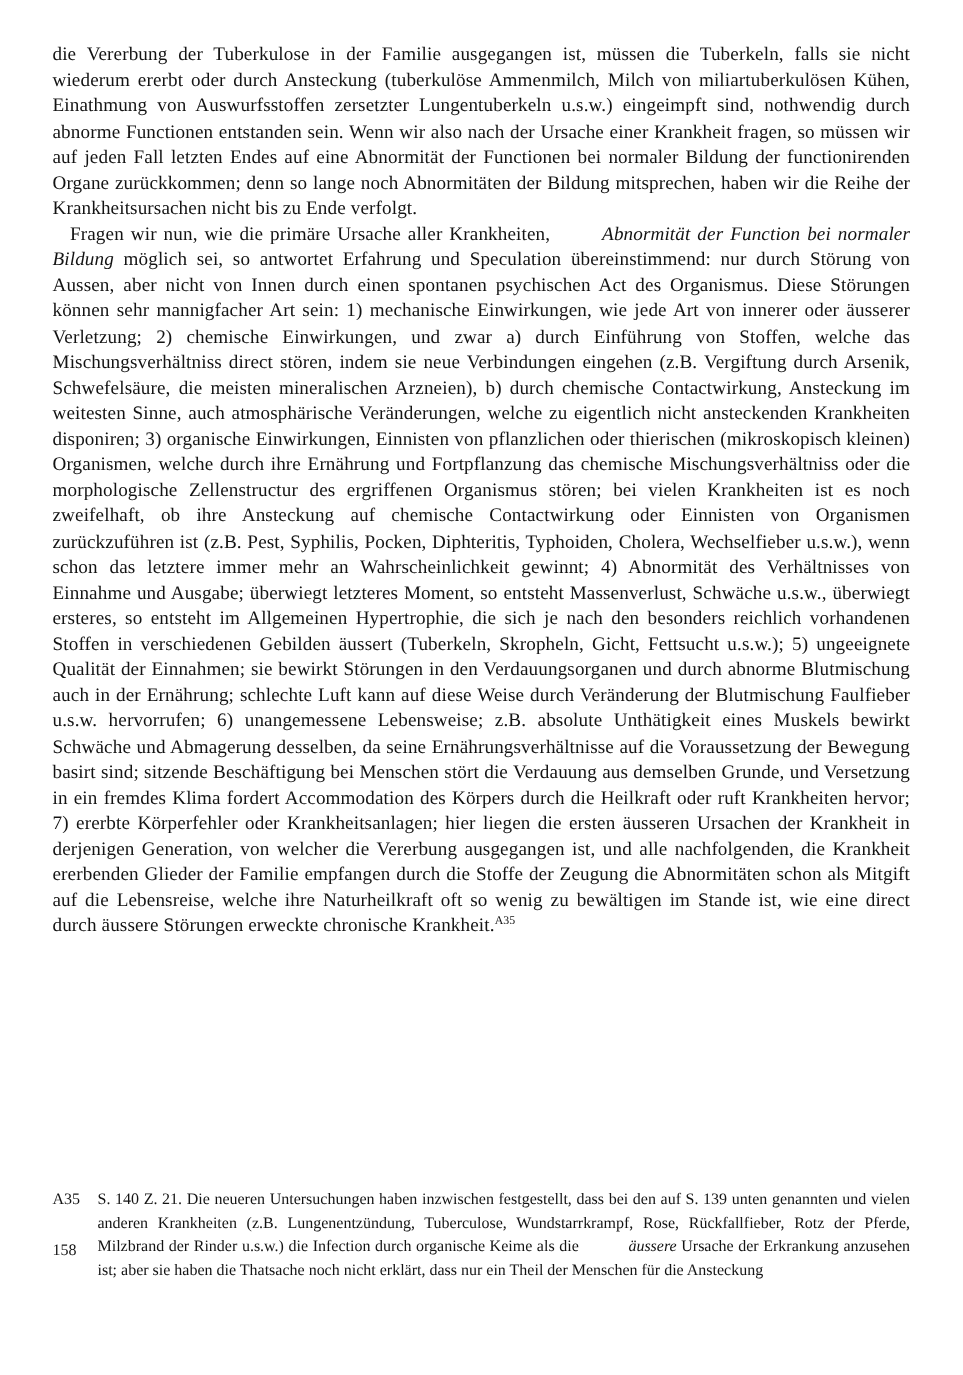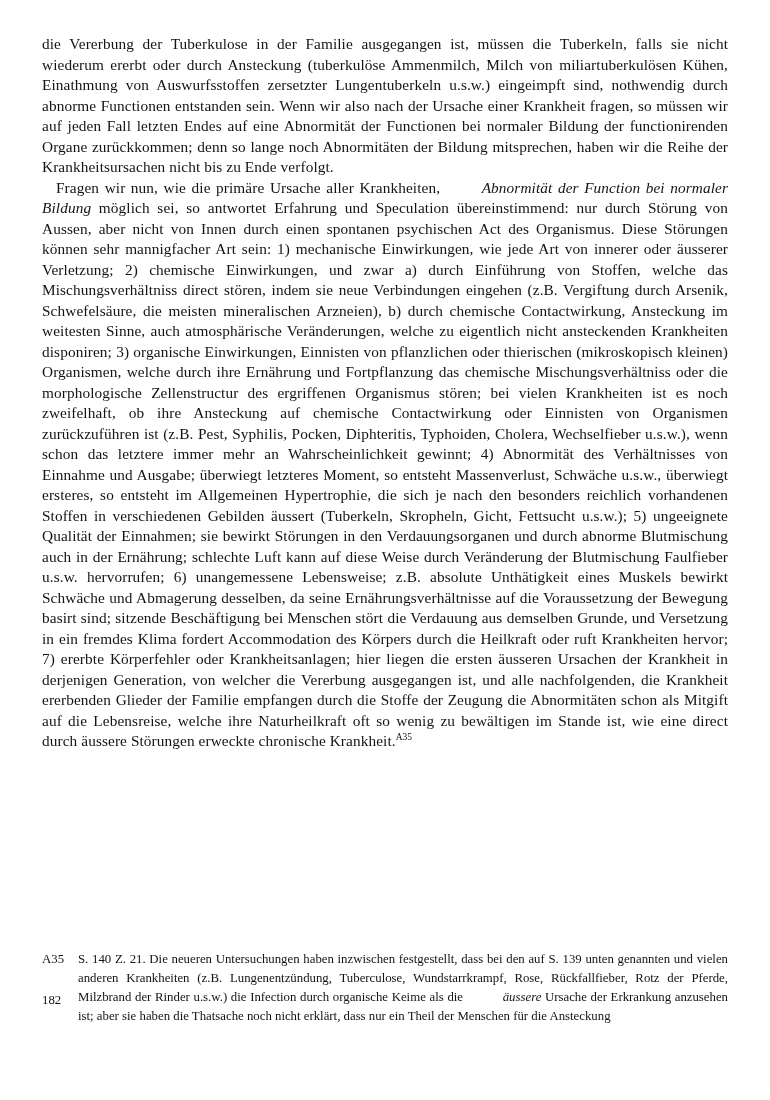--- a/index.html
+++ b/index.html
@@ -89,15 +89,15 @@
   <div class="main-text">
     <p class="para-continued">die Vererbung der Tuberkulose in der Familie ausgegangen ist, müssen die Tuberkeln, falls sie nicht wiederum ererbt oder durch Ansteckung (tuberkulöse Ammenmilch, Milch von miliartuberkulösen Kühen, Einathmung von Auswurfsstoffen zersetzter Lungentuberkeln u.s.w.) eingeimpft sind, nothwendig durch abnorme Functionen entstanden sein. Wenn wir also nach der Ursache einer Krankheit fragen, so müssen wir auf jeden Fall letzten Endes auf eine Abnormität der Functionen bei normaler Bildung der functionirenden Organe zurückkommen; denn so lange noch Abnormitäten der Bildung mitsprechen, haben wir die Reihe der Krankheitsursachen nicht bis zu Ende verfolgt.</p>
     <p class="para-indented"><span>Fragen wir nun, wie die primäre Ursache aller Krankheiten, </span><span class="inline-italic">Abnormität der Function bei normaler Bildung</span><span> möglich sei, so antwortet Erfahrung und Speculation übereinstimmend: nur durch Störung von Aussen, aber nicht von Innen durch einen spontanen psychischen Act des Organismus. Diese Störungen können sehr mannigfacher Art sein: 1) mechanische Einwirkungen, wie jede Art von innerer oder äusserer Verletzung; 2) chemische Einwirkungen, und zwar a) durch Einführung von Stoffen, welche das Mischungsverhältniss direct stören, indem sie neue Verbindungen eingehen (z.B. Vergiftung durch Arsenik, Schwefelsäure, die meisten mineralischen Arzneien), b) durch chemische Contactwirkung, Ansteckung im weitesten Sinne, auch atmosphärische Veränderungen, welche zu eigentlich nicht ansteckenden Krankheiten disponiren; 3) organische Einwirkungen, Einnisten von pflanzlichen oder thierischen (mikroskopisch kleinen) Organismen, welche durch ihre Ernährung und Fortpflanzung das chemische Mischungsverhältniss oder die morphologische Zellenstructur des ergriffenen Organismus stören; bei vielen Krankheiten ist es noch zweifelhaft, ob ihre Ansteckung auf chemische Contactwirkung oder Einnisten von Organismen zurückzuführen ist (z.B. Pest, Syphilis, Pocken, Diphteritis, Typhoiden, Cholera, Wechselfieber u.s.w.), wenn schon das letztere immer mehr an Wahrscheinlichkeit gewinnt; 4) Abnormität des Verhältnisses von Einnahme und Ausgabe; überwiegt letzteres Moment, so entsteht Massenverlust, Schwäche u.s.w., überwiegt ersteres, so entsteht im Allgemeinen Hypertrophie, die sich je nach den besonders reichlich vorhandenen Stoffen in verschiedenen Gebilden äussert (Tuberkeln, Skropheln, Gicht, Fettsucht u.s.w.); 5) ungeeignete Qualität der Einnahmen; sie bewirkt Störungen in den Verdauungsorganen und durch abnorme Blutmischung auch in der Ernährung; schlechte Luft kann auf diese Weise durch Veränderung der Blutmischung Faulfieber u.s.w. hervorrufen; 6) unangemessene Lebensweise; z.B. absolute Unthätigkeit eines Muskels bewirkt Schwäche und Abmagerung desselben, da seine Ernährungsverhältnisse auf die Voraussetzung der Bewegung basirt sind; sitzende Beschäftigung bei Menschen stört die Verdauung aus demselben Grunde, und Versetzung in ein fremdes Klima fordert Accommodation des Körpers durch die Heilkraft oder ruft Krankheiten hervor; 7) ererbte Körperfehler oder Krankheitsanlagen; hier liegen die ersten äusseren Ursachen der Krankheit in derjenigen Generation, von welcher die Vererbung ausgegangen ist, und alle nachfolgenden, die Krankheit ererbenden Glieder der Familie empfangen durch die Stoffe der Zeugung die Abnormitäten schon als Mitgift auf die Lebensreise, welche ihre Naturheilkraft oft so wenig zu bewältigen im Stande ist, wie eine direct durch äussere Störungen erweckte chronische Krankheit.</span><sup class="fn-ref">A35</sup></p>
   </div>
 
   <div class="footnote">
     <span class="fn-label">A35</span>
     <span class="fn-body"><span class="fn-bold">S. 140 Z. 21.</span><span> Die neueren Untersuchungen haben inzwischen festgestellt, dass bei den auf S. 139 unten genannten und vielen anderen Krankheiten (z.B. Lungenentzündung, Tuberculose, Wundstarrkrampf, Rose, Rückfallfieber, Rotz der Pferde, Milzbrand der Rinder u.s.w.) die Infection durch organische Keime als die </span><span class="inline-italic">äussere</span><span> Ursache der Erkrankung anzusehen ist; aber sie haben die Thatsache noch nicht erklärt, dass nur ein Theil der Menschen für die Ansteckung</span></span>
   </div>
 
-  <div class="page-number">182</div>
+  <div class="page-number">158</div>
 
 </div>
 
 </body></html>

